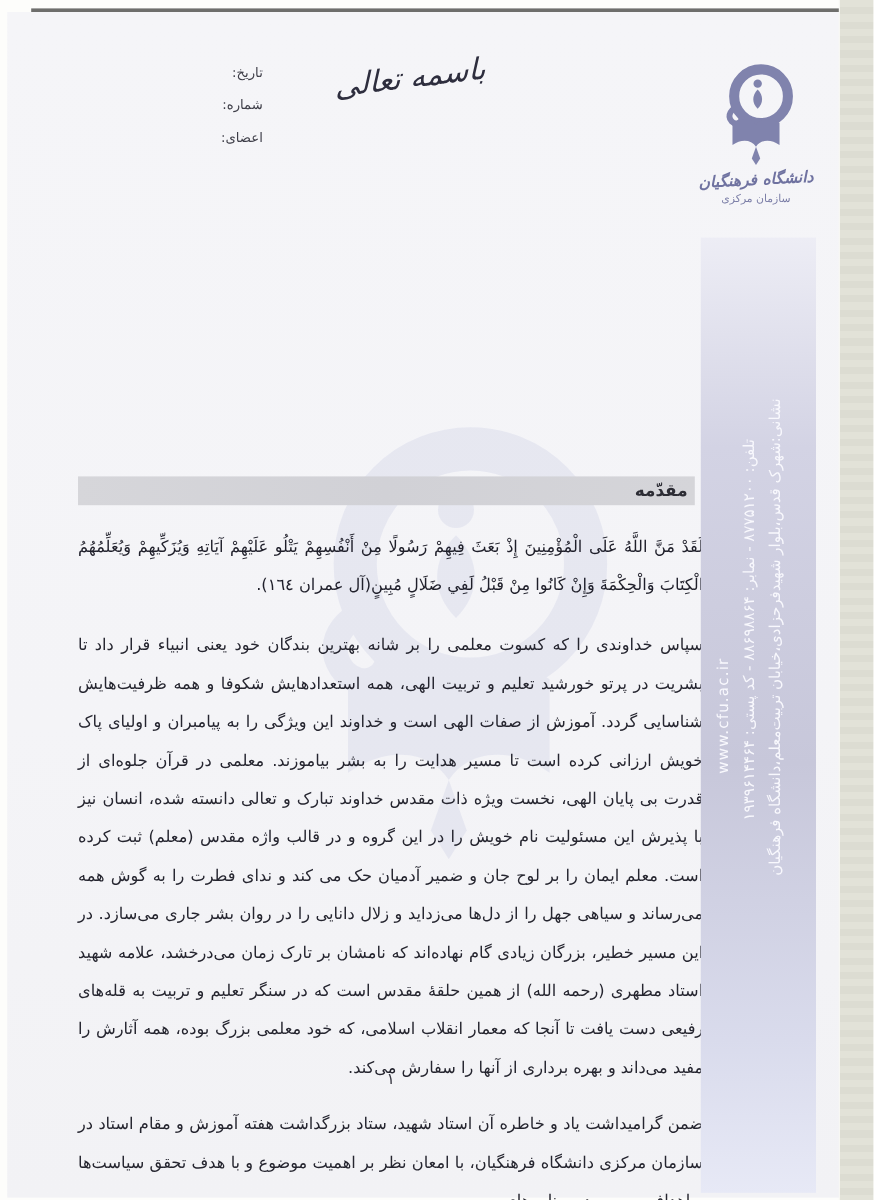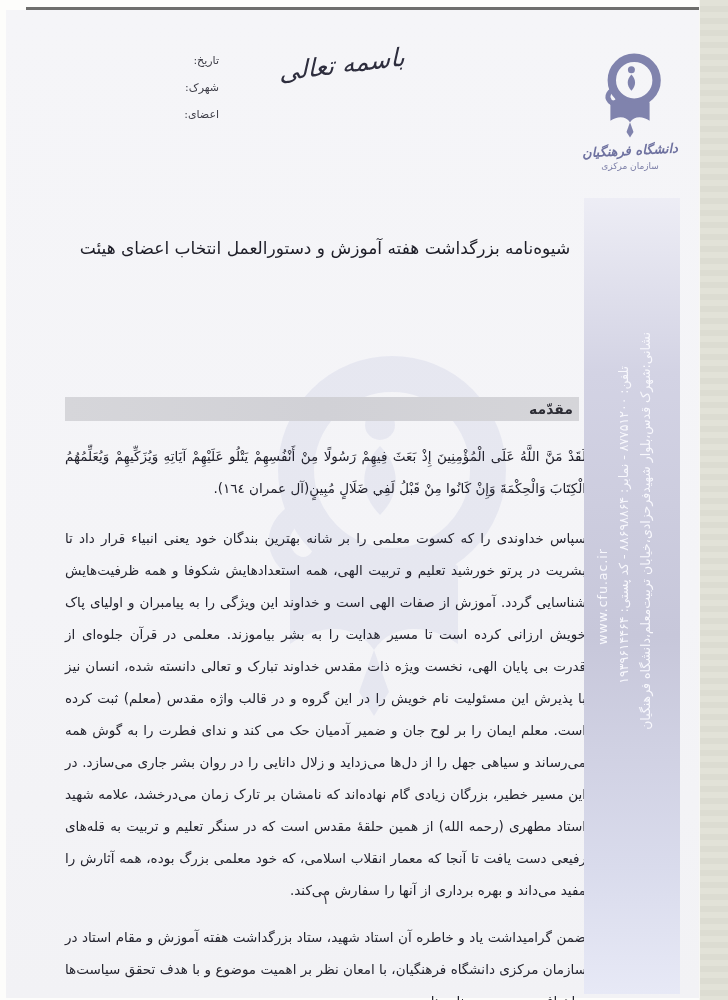--- a/index.html
+++ b/index.html
@@ -108,36 +108,35 @@
 
 <div class="page">
   <div class="top-scan-line"></div>
 
   <svg class="watermark">
     <use href="#emblem"></use>
   </svg>
 
   <div class="hdr-fields">
     <div>تاریخ:</div>
-    <div>شهرک:</div>
+    <div>شماره:</div>
     <div>اعضای:</div>
   </div>
 
   <div class="bismillah">باسمه تعالی</div>
 
   <div class="logo-block">
     <svg>
         <use href="#emblem"></use>
       </svg>
     <div class="logo-name">دانشگاه فرهنگیان</div>
     <div class="logo-org">سازمان مرکزی</div>
   </div>
 
   <div class="title">
-    <div>شیوه‌نامه بزرگداشت هفته آموزش و دستورالعمل انتخاب اعضای هیئت</div>
   </div>
 
   <div class="section-bar">
     <span>مقدّمه</span>
   </div>
 
   <div class="content">
     <p class="verse">لَقَدْ مَنَّ اللَّهُ عَلَى الْمُؤْمِنِينَ إِذْ بَعَثَ فِيهِمْ رَسُولًا مِنْ أَنْفُسِهِمْ يَتْلُو عَلَيْهِمْ آيَاتِهِ وَيُزَكِّيهِمْ وَيُعَلِّمُهُمُ الْكِتَابَ وَالْحِكْمَةَ وَإِنْ كَانُوا مِنْ قَبْلُ لَفِي ضَلَالٍ مُبِينٍ(آل عمران ١٦٤).</p>
     <p>سپاس خداوندی را که کسوت معلمی را بر شانه بهترین بندگان خود یعنی انبیاء قرار داد تا بشریت در پرتو خورشید تعلیم و تربیت الهی، همه استعدادهایش شکوفا و همه ظرفیت‌هایش شناسایی گردد. آموزش از صفات الهی است و خداوند این ویژگی را به پیامبران و اولیای پاک خویش ارزانی کرده است تا مسیر هدایت را به بشر بیاموزند. معلمی در قرآن جلوه‌ای از قدرت بی پایان الهی، نخست ویژه ذات مقدس خداوند تبارک و تعالی دانسته شده، انسان نیز با پذیرش این مسئولیت نام خویش را در این گروه و در قالب واژه مقدس (معلم) ثبت کرده است. معلم ایمان را بر لوح جان و ضمیر آدمیان حک می کند و ندای فطرت را به گوش همه می‌رساند و سیاهی جهل را از دل‌ها می‌زداید و زلال دانایی را در روان بشر جاری می‌سازد. در این مسیر خطیر، بزرگان زیادی گام نهاده‌اند که نامشان بر تارک زمان می‌درخشد، علامه شهید استاد مطهری (رحمه الله) از همین حلقهٔ مقدس است که در سنگر تعلیم و تربیت به قله‌های رفیعی دست یافت تا آنجا که معمار انقلاب اسلامی، که خود معلمی بزرگ بوده، همه آثارش را مفید می‌داند و بهره برداری از آنها را سفارش می‌کند.</p>
     <p>ضمن گرامیداشت یاد و خاطره آن استاد شهید، ستاد بزرگداشت هفته آموزش و مقام استاد در سازمان مرکزی دانشگاه فرهنگیان، با امعان نظر بر اهمیت موضوع و با هدف تحقق سیاست‌ها و اهداف مصوب در برنامه‌های</p>

